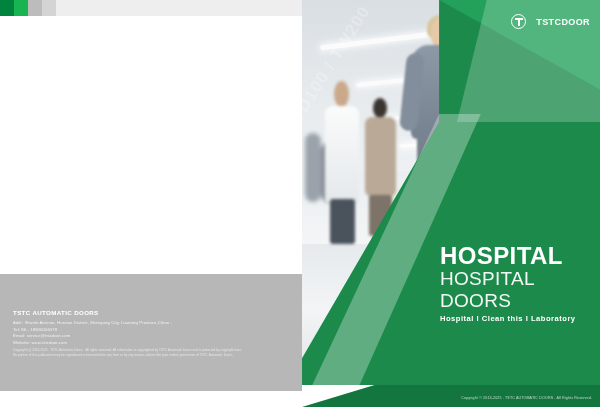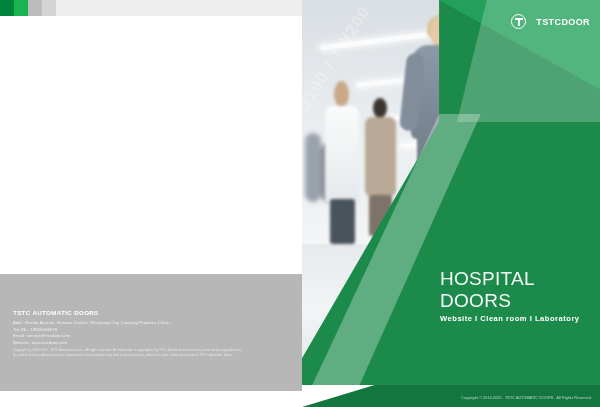--- a/index.html
+++ b/index.html
@@ -289,22 +289,23 @@
     <div class="green-strip"></div>
 
     <div class="watermark">TH100 / TWD100 / TW200</div>
 
     <div class="logo">
       <div class="logo-mark"></div>
       <div class="logo-text">TSTCDOOR</div>
     </div>
 
     <div class="title-block">
+      <div class="t-hospital">HOSPITAL</div>
       <div class="t-hermetic">HOSPITAL DOORS</div>
-      <div class="t-sub">Website I Clean room I Laboratory</div>
+      <div class="t-sub">Hospital I Clean this I Laboratory</div>
     </div>
 
     <div class="green-footer"></div>
     <div class="footer-notch"></div>
     <div class="copyright-right">Copyright © 2013-2025 . TSTC AUTOMATIC DOORS . All Rights Reserved.</div>
 
   </div>
 </div>
 
 </body></html>

